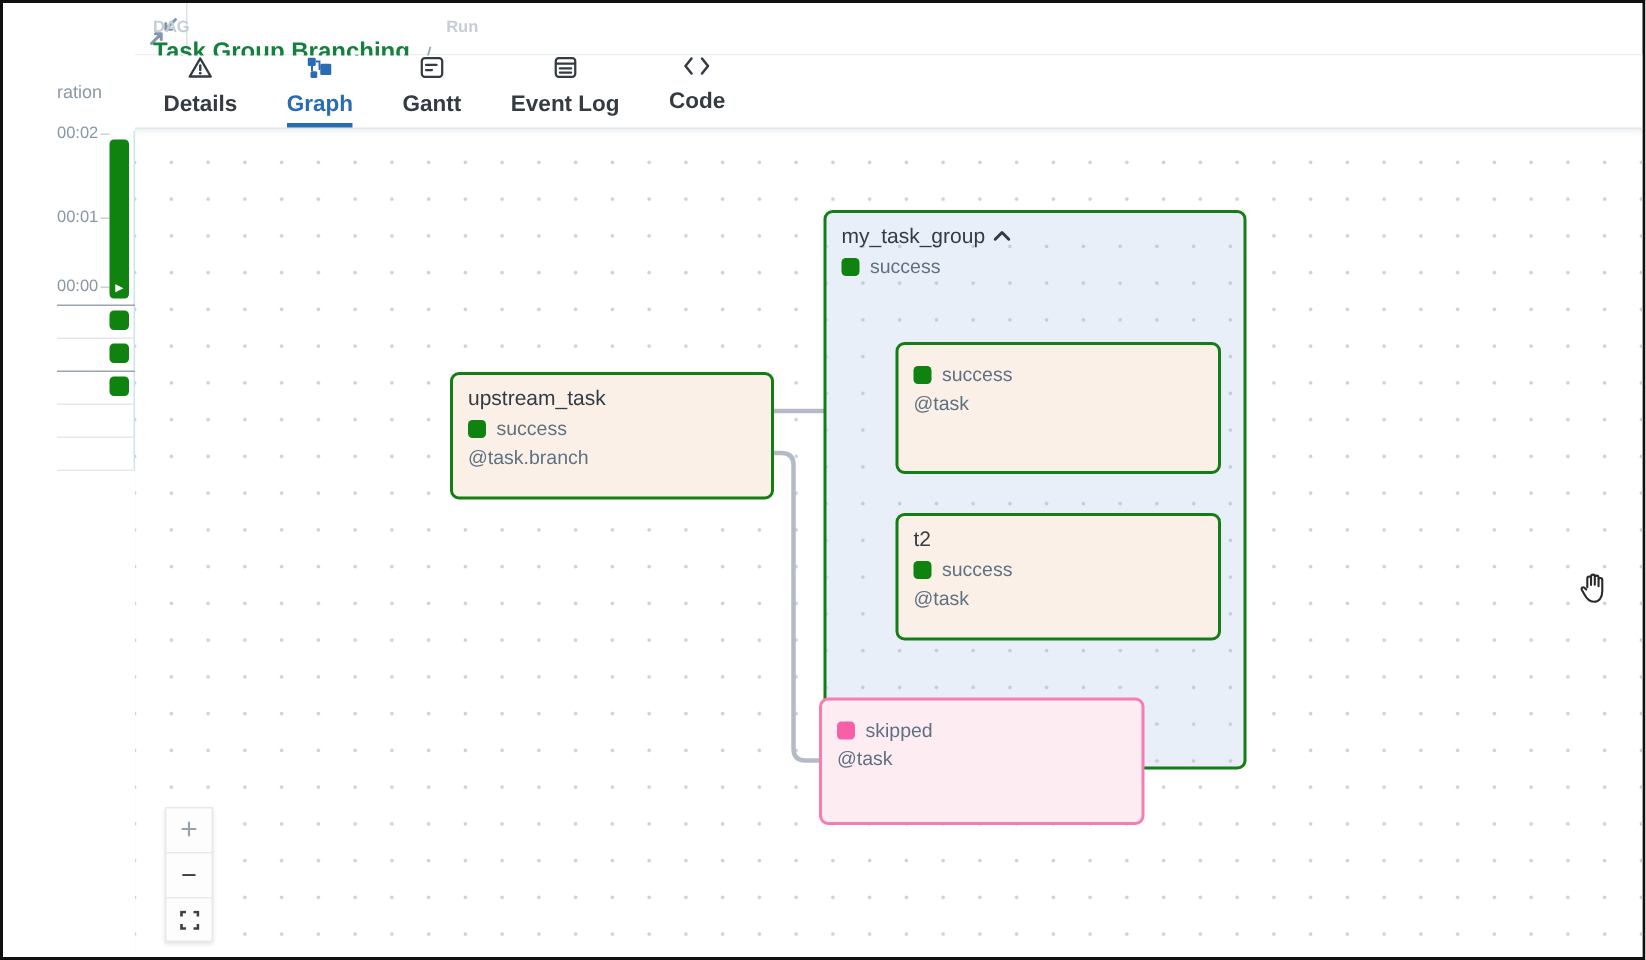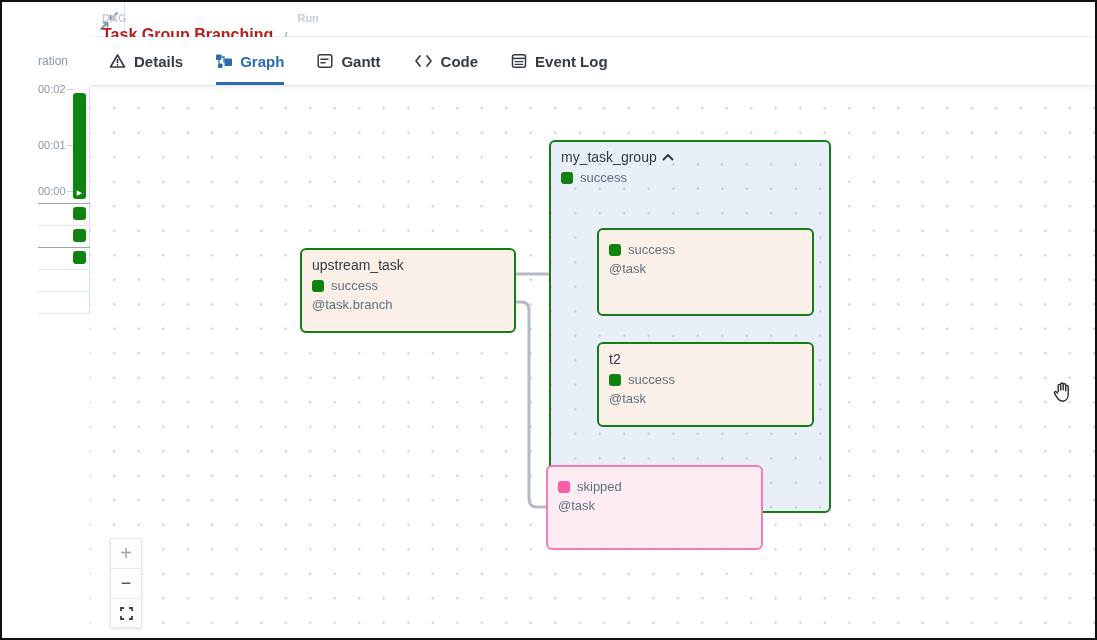--- a/index.html
+++ b/index.html
@@ -18,26 +18,26 @@
   .sep { position:absolute; left:0; width:87px; height:1px; background:#e3e8ec; }
   .sep.dark { background:#9aa5af; }
   .square { position:absolute; width:13px; height:13px; border-radius:3px; cursor:pointer; }
   .square.success { background:var(--success,#0f8210); }
   .square.skipped { background:var(--skipped,#f75fa6); }
 
   
   .main { position:absolute; left:88px; top:0; right:0; bottom:0; display:flex; flex-direction:column; }
   header.topbar { height:35px; border-bottom:1px solid #edf0f3; display:flex; align-items:flex-start; padding:10px 0 0 12px; gap:6px; flex:none; }
   .crumb-label { font-size:11px; font-weight:bold; color:#c5cdd5; margin-bottom:2px; }
-  .crumb-value { font-size:16px; font-weight:bold; color:#b91c1c; cursor:pointer; display:flex; align-items:center; gap:4px; }
+  .crumb-value { font-size:16px; font-weight:bold; color:#15803d; cursor:pointer; display:flex; align-items:center; gap:4px; }
   .crumb-sep { font-size:15px; color:#9aa4ad; padding:17px 4px 0 4px; }
   .play-tri { width:0; height:0; border-left:8px solid #39424b; border-top:5px solid transparent; border-bottom:5px solid transparent; display:inline-block; }
 
   .tabs { height:49px; border-bottom:1px solid #e2e7ec; display:flex; gap:33px; padding-left:19px; flex:none; background:#fff; }
-  .tab { display:flex; align-items:center; gap:8px; font-size:15px; font-weight:bold; color:#343b42; cursor:pointer; }
+  .tab { display:flex; align-items:center; gap:8px; font-size:15px; font-weight:bold; color:#343b42; cursor:pointer;flex-direction:column; }
   .tab svg { flex:none; }
   .tab.active { color:var(--accent,#2a6cb4); box-shadow:inset 0 -3px 0 var(--accent,#2a6cb4); }
 
   
   .canvas { position:relative; flex:1; overflow:hidden; background:#fff;
     background-image:radial-gradient(#cdd2d8 1.2px, transparent 1.4px);
     background-size:24.5px 24.5px; background-position:12px 10px;
     box-shadow:inset 0 4px 5px -3px rgba(70,90,110,.12); }
   .edges { position:absolute; left:0; top:0; width:100%; height:100%; pointer-events:none; }
 
@@ -149,33 +149,33 @@
       </div>
       <div class="tab">
         <svg width="16" height="16" viewBox="0 0 16 16">
           <rect x="1.2" y="1.8" width="13.6" height="12.4" rx="2" fill="none" stroke="#343b42" stroke-width="1.5"></rect>
           <line x1="4" y1="6.3" x2="11" y2="6.3" stroke="#343b42" stroke-width="1.5" stroke-linecap="round"></line>
           <line x1="4" y1="9.7" x2="8" y2="9.7" stroke="#343b42" stroke-width="1.5" stroke-linecap="round"></line>
         </svg>
         <span>Gantt</span>
       </div>
       <div class="tab">
-        <svg width="19" height="14" viewBox="0 0 19 14">
-          <path d="M6 2 L2 7 L6 12 M13 2 L17 7 L13 12" fill="none" stroke="#343b42" stroke-width="1.7" stroke-linecap="round" stroke-linejoin="round"></path>
-        </svg>
-        <span>Code</span>
-      </div>
-      <div class="tab">
         <svg width="16" height="16" viewBox="0 0 16 16">
           <rect x="1.5" y="1.8" width="13" height="12.4" rx="2" fill="none" stroke="#343b42" stroke-width="1.5"></rect>
           <line x1="1.5" y1="5.4" x2="14.5" y2="5.4" stroke="#343b42" stroke-width="1.5"></line>
           <line x1="4.2" y1="8.6" x2="11.8" y2="8.6" stroke="#343b42" stroke-width="1.4" stroke-linecap="round"></line>
           <line x1="4.2" y1="11.4" x2="11.8" y2="11.4" stroke="#343b42" stroke-width="1.4" stroke-linecap="round"></line>
         </svg>
         <span>Event Log</span>
+      </div>
+      <div class="tab">
+        <svg width="19" height="14" viewBox="0 0 19 14">
+          <path d="M6 2 L2 7 L6 12 M13 2 L17 7 L13 12" fill="none" stroke="#343b42" stroke-width="1.7" stroke-linecap="round" stroke-linejoin="round"></path>
+        </svg>
+        <span>Code</span>
       </div>
     </nav>
 
     <div class="canvas">
 
       <svg class="edges">
         <g fill="none" stroke="#b3bcc6" stroke-width="3" stroke-linecap="round">
           <path d="M 426 188 H 507"></path>
           <path d="M 479 190 Q 494 193 494 205 L 494 288 Q 494 296 502 296 H 507"></path>
           <path d="M 426 216 H 431 Q 439 216 439 224 L 439 413 Q 439 421 447 421 H 456"></path>

